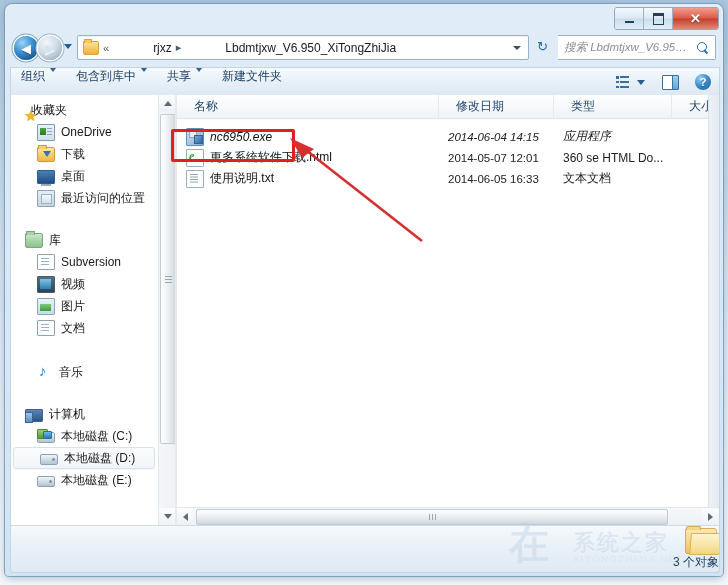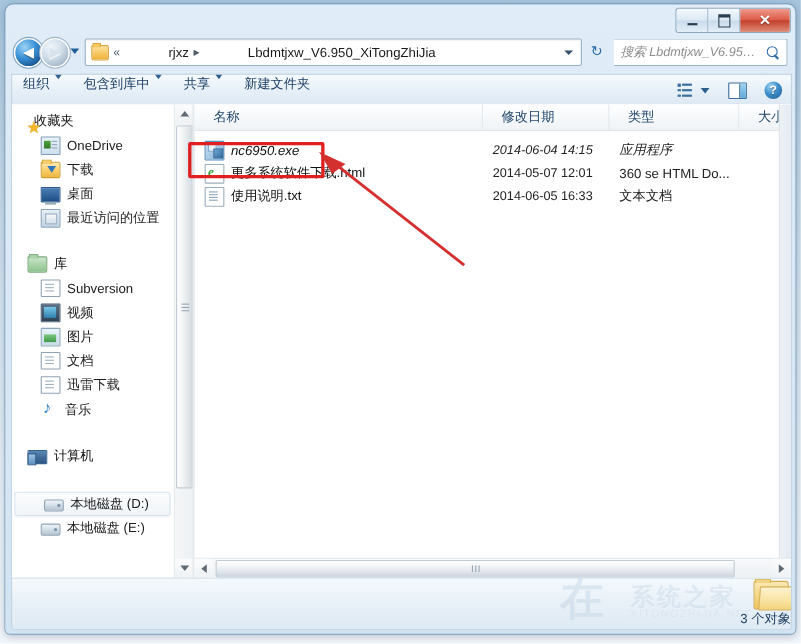--- a/index.html
+++ b/index.html
@@ -410,32 +410,32 @@
         <span class="navlabel">视频</span>
       </div>
       <div class="navitem sub" style="top:200px;">
         <span class="nicon ic-pic"></span>
         <span class="navlabel">图片</span>
       </div>
       <div class="navitem sub" style="top:222px;">
         <span class="nicon ic-doc"></span>
         <span class="navlabel">文档</span>
       </div>
-      <div class="navitem sub" style="top:244px;">
-        <span class="nicon ic-doc"></span>
-        <span class="navlabel">迅雷下载</span>
-      </div>
       <div class="navitem sub" style="top:266px;">
         <span class="nicon ic-music"></span>
         <span class="navlabel">音乐</span>
       </div>
 
       <div class="navitem header" style="top:308px;">
         <span class="nicon ic-computer"></span>
         <span class="navlabel">计算机</span>
+      </div>
+      <div class="navitem sub" style="top:330px;">
+        <span class="nicon ic-drivec"></span>
+        <span class="navlabel">本地磁盘 (C:)</span>
       </div>
       <div class="navitem sub selected" style="top:352px;">
         <span class="nicon ic-drive"></span>
         <span class="navlabel">本地磁盘 (D:)</span>
       </div>
       <div class="navitem sub" style="top:374px;">
         <span class="nicon ic-drive"></span>
         <span class="navlabel">本地磁盘 (E:)</span>
       </div>
     </div>

